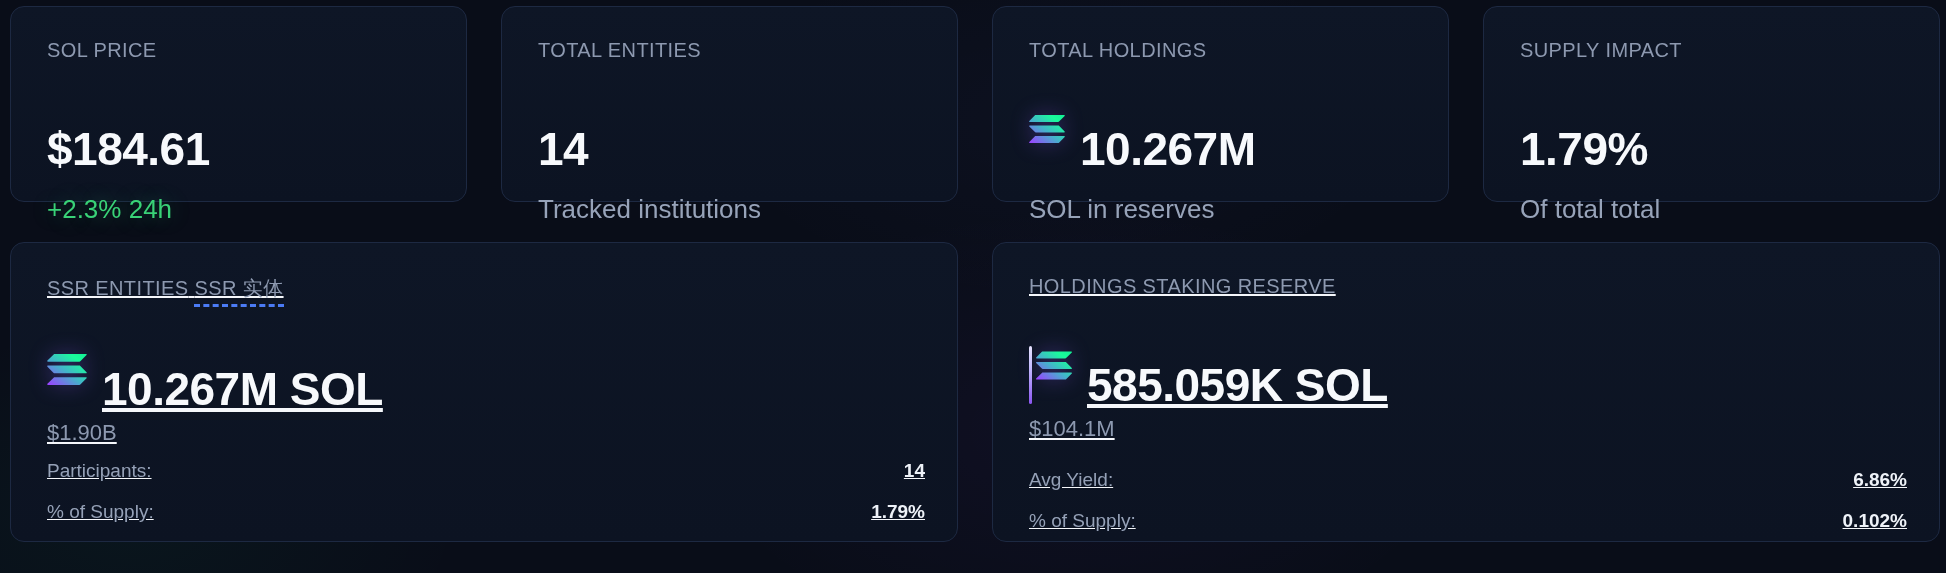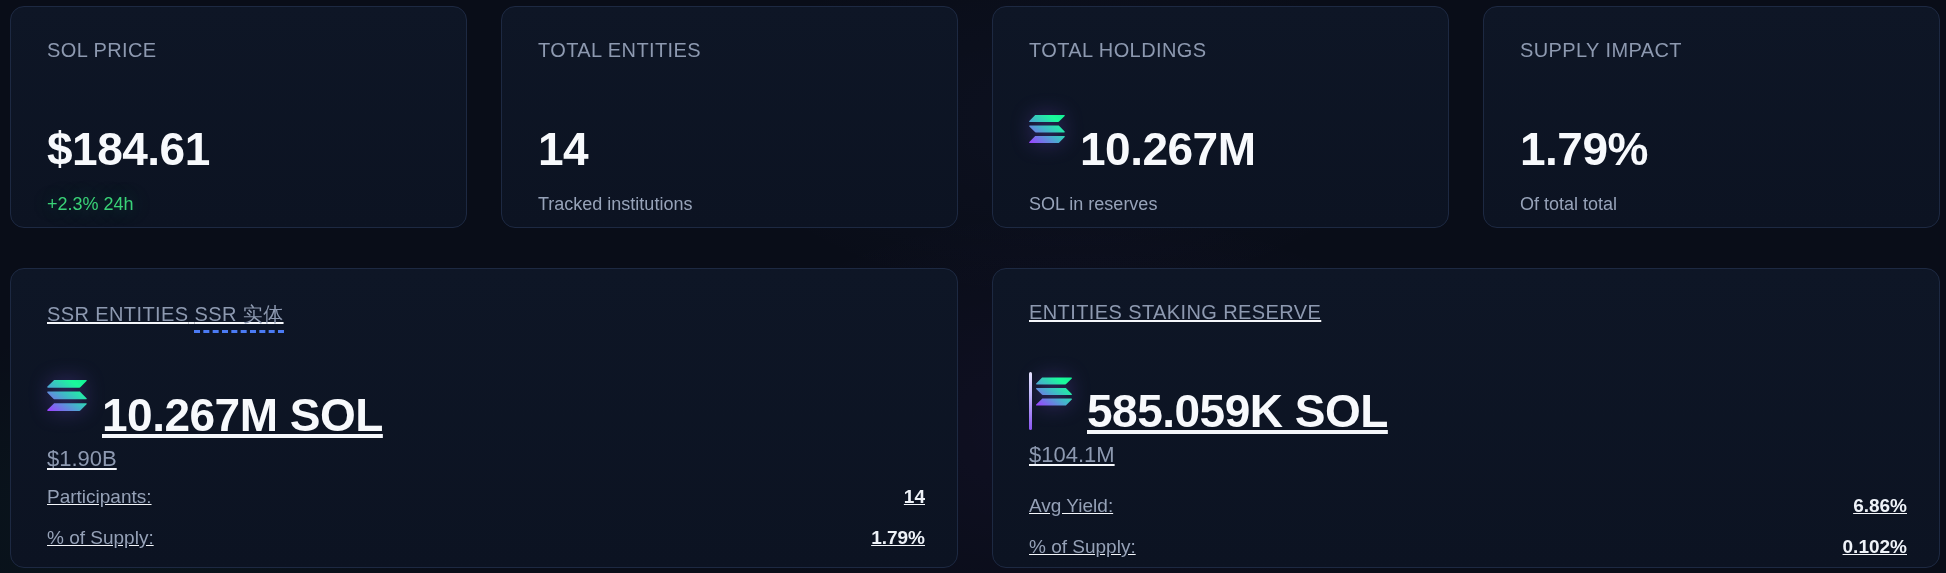--- a/index.html
+++ b/index.html
@@ -19,21 +19,21 @@
     grid-template-columns:repeat(4,1fr);
     column-gap:34px;
     row-gap:40px;
   }
   .card {
     background:linear-gradient(180deg,#0e1626 0%,#0c1322 100%);
     border:1px solid #1d2942;
     border-radius:14px;
     padding:32px 32px 28px 36px;
   }
-  .stat-card { height:222px; }
+  .stat-card { height:196px; }
   .detail-card { height:300px; grid-column:span 2;text-decoration:underline; }
   .card-label {
     font-size:20px;
     font-weight:500;
     letter-spacing:0.4px;
     color:#8d99b0;
     white-space:nowrap;
   }
   .value-row {
     margin-top:24px;
@@ -44,21 +44,21 @@
   .big-value {
     font-size:46px;
     font-weight:700;
     letter-spacing:-0.5px;
     color:#f7f9fc;
     white-space:nowrap;
     margin-top:36px;
   }
   .sub-line {
     margin-top:18px;
-    font-size:18px;
+    font-size:26px;
     color:#97a3b9;
   }
   .sub-line.positive {
     color:#39d277;
     text-shadow:0 0 20px rgba(57,210,119,0.35);
   }
   .sol-icon { flex:0 0 auto; filter:drop-shadow(0 0 10px rgba(140,90,255,0.35)); }
   .usd-line { margin-top:4px; font-size:22px; color:#8d99b0; }
   .rows { margin-top:8px; }
   .rows.lower { margin-top:21px; }
@@ -168,21 +168,21 @@
           <span class="stat-row-value">14</span>
         </div>
         <div class="stat-row">
           <span class="stat-row-label">% of Supply:</span>
           <span class="stat-row-value">1.79%</span>
         </div>
       </div>
     </div>
 
     <div class="card detail-card">
-      <div class="card-label">ENTITIES STAKING RESERVE</div>
+      <div class="card-label">HOLDINGS STAKING RESERVE</div>
       <div class="value-row">
         <span class="pole"></span>
         <span class="sol-icon">
           <svg width="36" height="29" viewBox="0 0 398 312">
             <path fill="url(#solgrad)" d="M64.6 237.9c2.4-2.4 5.7-3.8 9.2-3.8h317.4c5.8 0 8.7 7 4.6 11.1l-62.7 62.7c-2.4 2.4-5.7 3.8-9.2 3.8H6.5c-5.8 0-8.7-7-4.6-11.1l62.7-62.7z"></path>
             <path fill="url(#solgrad)" d="M64.6 3.8C67.1 1.4 70.4 0 73.8 0h317.4c5.8 0 8.7 7 4.6 11.1l-62.7 62.7c-2.4 2.4-5.7 3.8-9.2 3.8H6.5c-5.8 0-8.7-7-4.6-11.1L64.6 3.8z"></path>
             <path fill="url(#solgrad)" d="M333.1 120.1c-2.4-2.4-5.7-3.8-9.2-3.8H6.5c-5.8 0-8.7 7-4.6 11.1l62.7 62.7c2.4 2.4 5.7 3.8 9.2 3.8h317.4c5.8 0 8.7-7 4.6-11.1l-62.7-62.7z"></path>
           </svg>
         </span>
         <div class="big-value">585.059K SOL</div>

